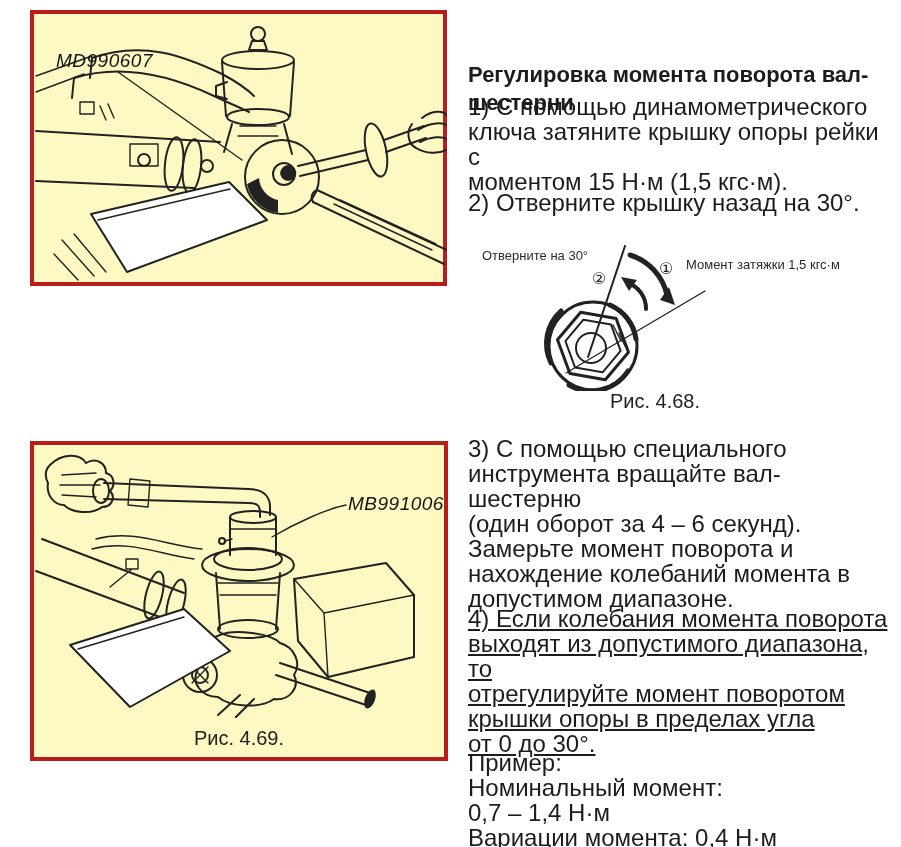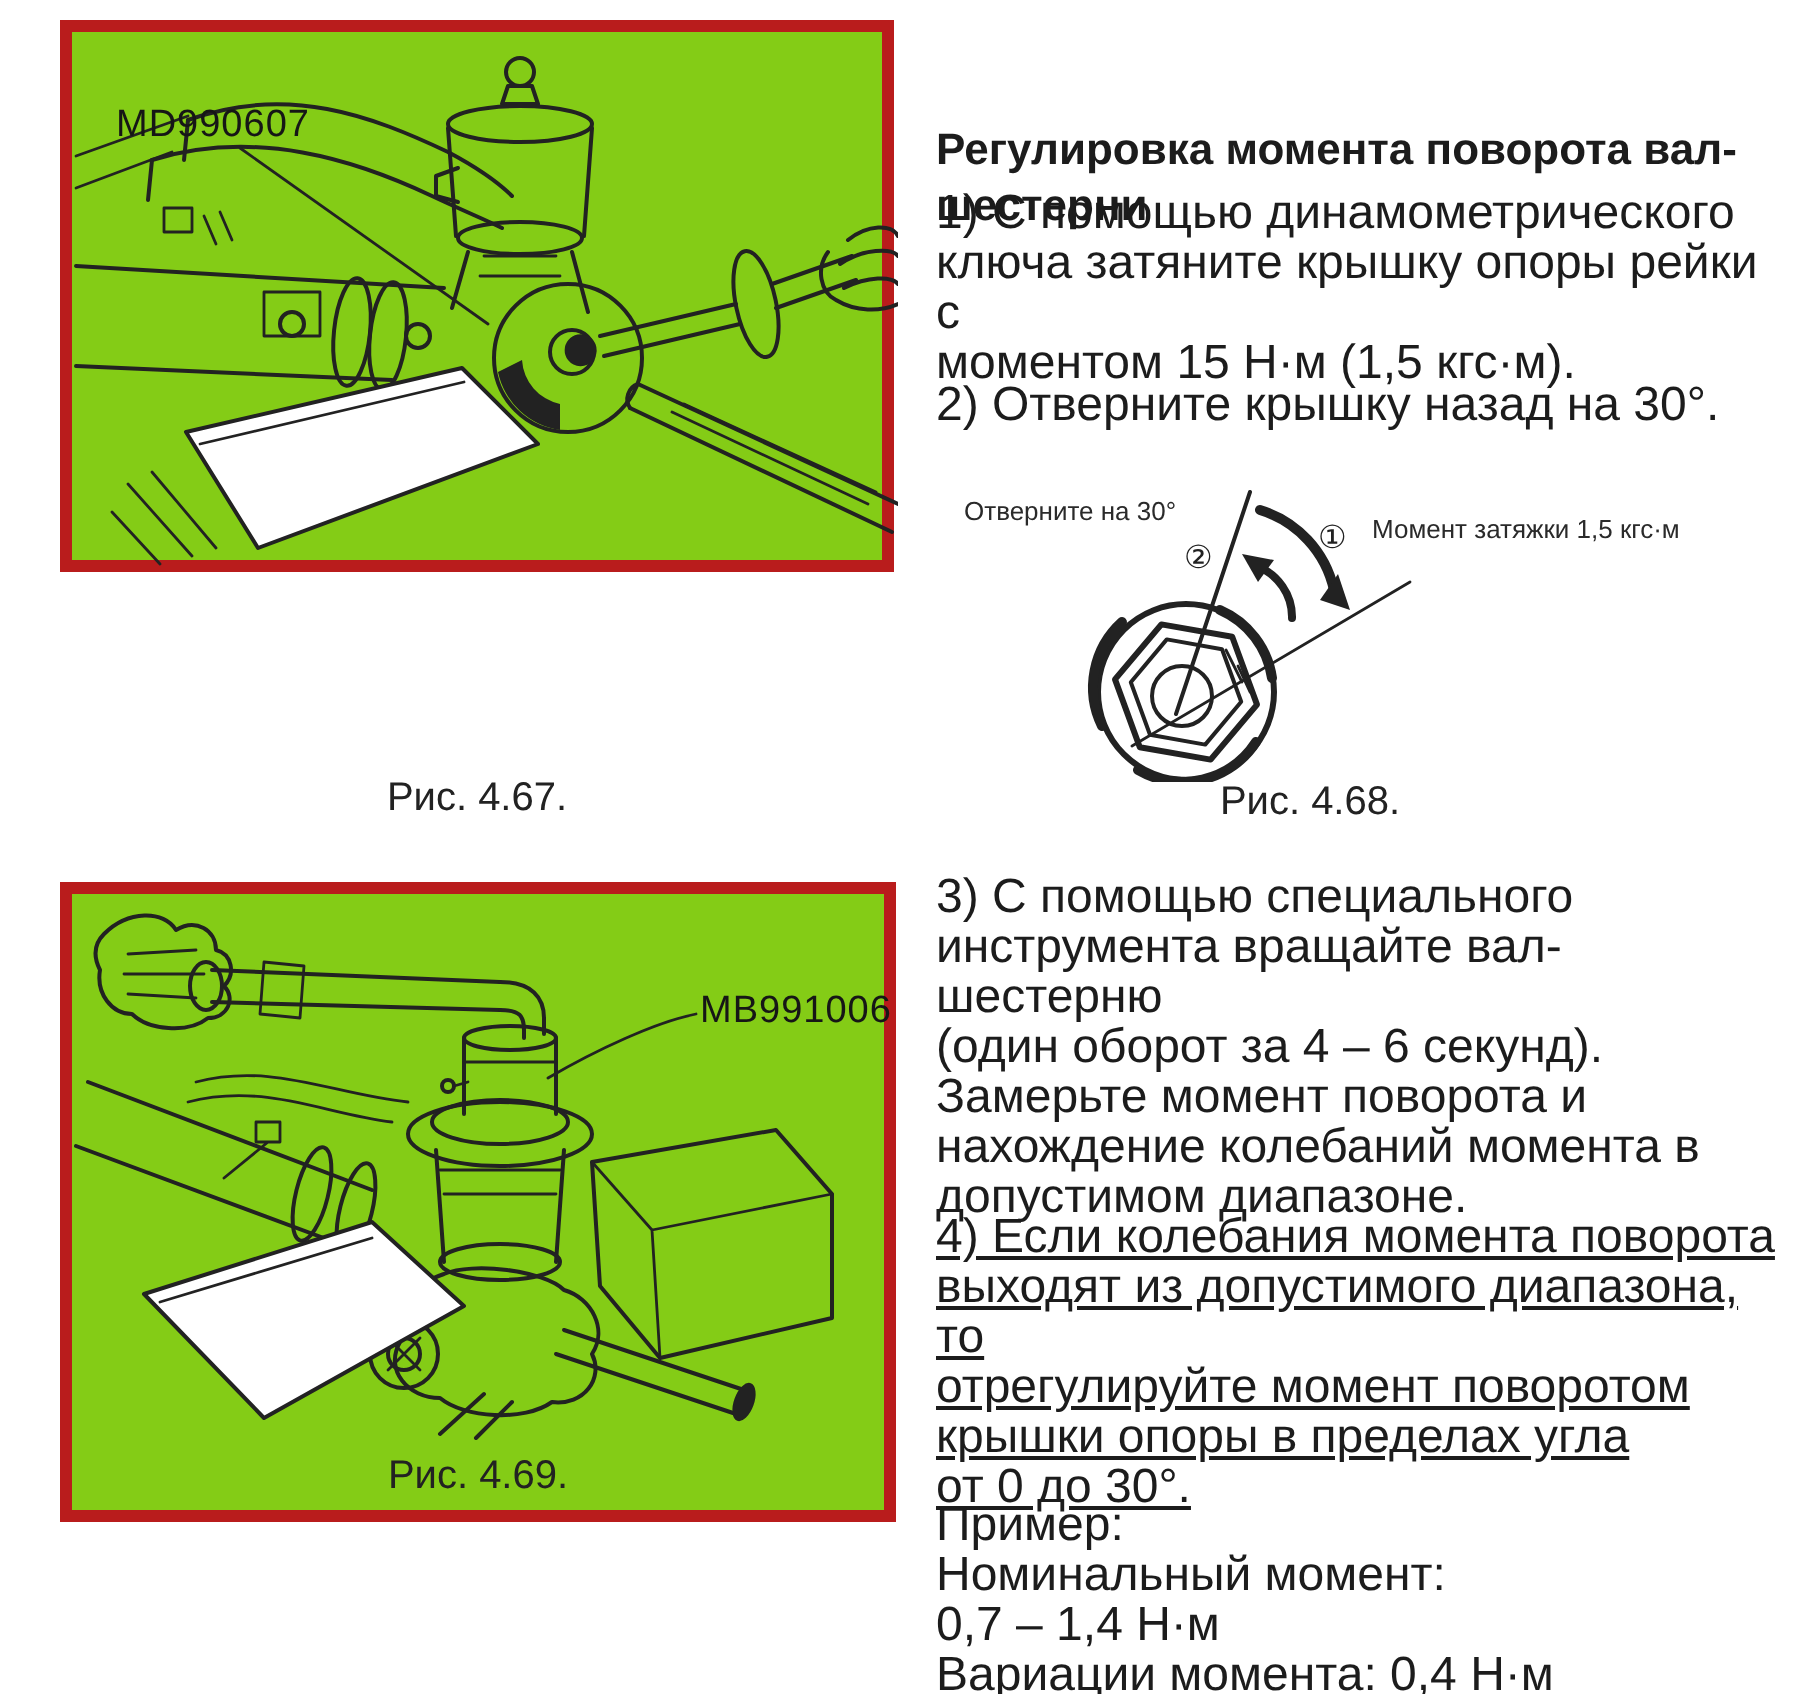--- a/index.html
+++ b/index.html
@@ -7,21 +7,21 @@
   .page {
     position:relative; width:901px; height:847px; margin:0 auto;
     background:#ffffff; overflow:hidden;
     font-family:"Liberation Sans","DejaVu Sans",sans-serif;
     color:#1a1a1a;
   }
   .abs { position:absolute; }
   .txt { white-space:pre-line; font-size:24px; line-height:25px; color:#1c1c1c; }
   .title { font-size:22px; line-height:28px; font-weight:bold;margin-top:41px; }
   .caption { font-size:20px; text-align:center; color:#222; }
-  .figbox { border:6px solid #b91c1c; background:#84cc16; }
+  .figbox { border:4px solid #b91c1c; background:#fef9c3;font-style:italic; }
   .figbox svg { position:absolute; left:0; top:0; }
   .tool-label { font-size:19px; color:#161616; letter-spacing:0.5px; }
   .diag-label { font-size:13px; color:#2a2a2a; }
   .marker { font-size:16px; color:#222; }
   svg path, svg circle, svg ellipse, svg polygon, svg line {
     stroke:#222; fill:none; stroke-width:2; stroke-linecap:round; stroke-linejoin:round;
   }
   svg .fill { fill:#222; stroke:none; }
   svg .thin { stroke-width:1.4; }
   svg .thick { stroke-width:5; }
@@ -78,21 +78,20 @@
       <path d="M378,110 C372,118 374,130 382,134 C392,140 404,140 413,136"></path>
 
       <path d="M283,176 L413,236 M279,188 L410,250"></path>
       <path class="thin" d="M300,190 L398,236 M306,186 L402,230"></path>
       <path d="M283,176 A8,8 0 0 0 279,188"></path>
 
       <path class="thin" d="M84,58 L208,146"></path>
     </svg>
     <div class="abs tool-label" style="left:22px; top:36px;">MD990607</div>
   </div>
-  <div class="abs caption" style="left:30px; top:388px; width:417px;">Рис. 4.67.</div>
 
   <div class="abs figbox" style="left:30px; top:441px; width:418px; height:320px;">
     <svg width="414" height="273" viewBox="0 0 414 273">
 
       <path d="M16,20 C28,8 46,8 52,18 C62,12 72,18 72,28 C80,30 82,40 76,46 C82,52 78,62 68,62 C58,70 38,68 30,60 C20,60 12,50 14,38 C10,30 12,24 16,20 Z"></path>
       <path class="thin" d="M28,30 L62,28 M26,40 L66,40 M28,50 L62,52"></path>
 
       <path d="M70,38 L214,44 M70,54 L214,58"></path>
       <ellipse cx="67" cy="46" rx="8" ry="12"></ellipse>
       <path class="thin" d="M96,34 l20,2 l-2,26 l-20,-2 z"></path>

